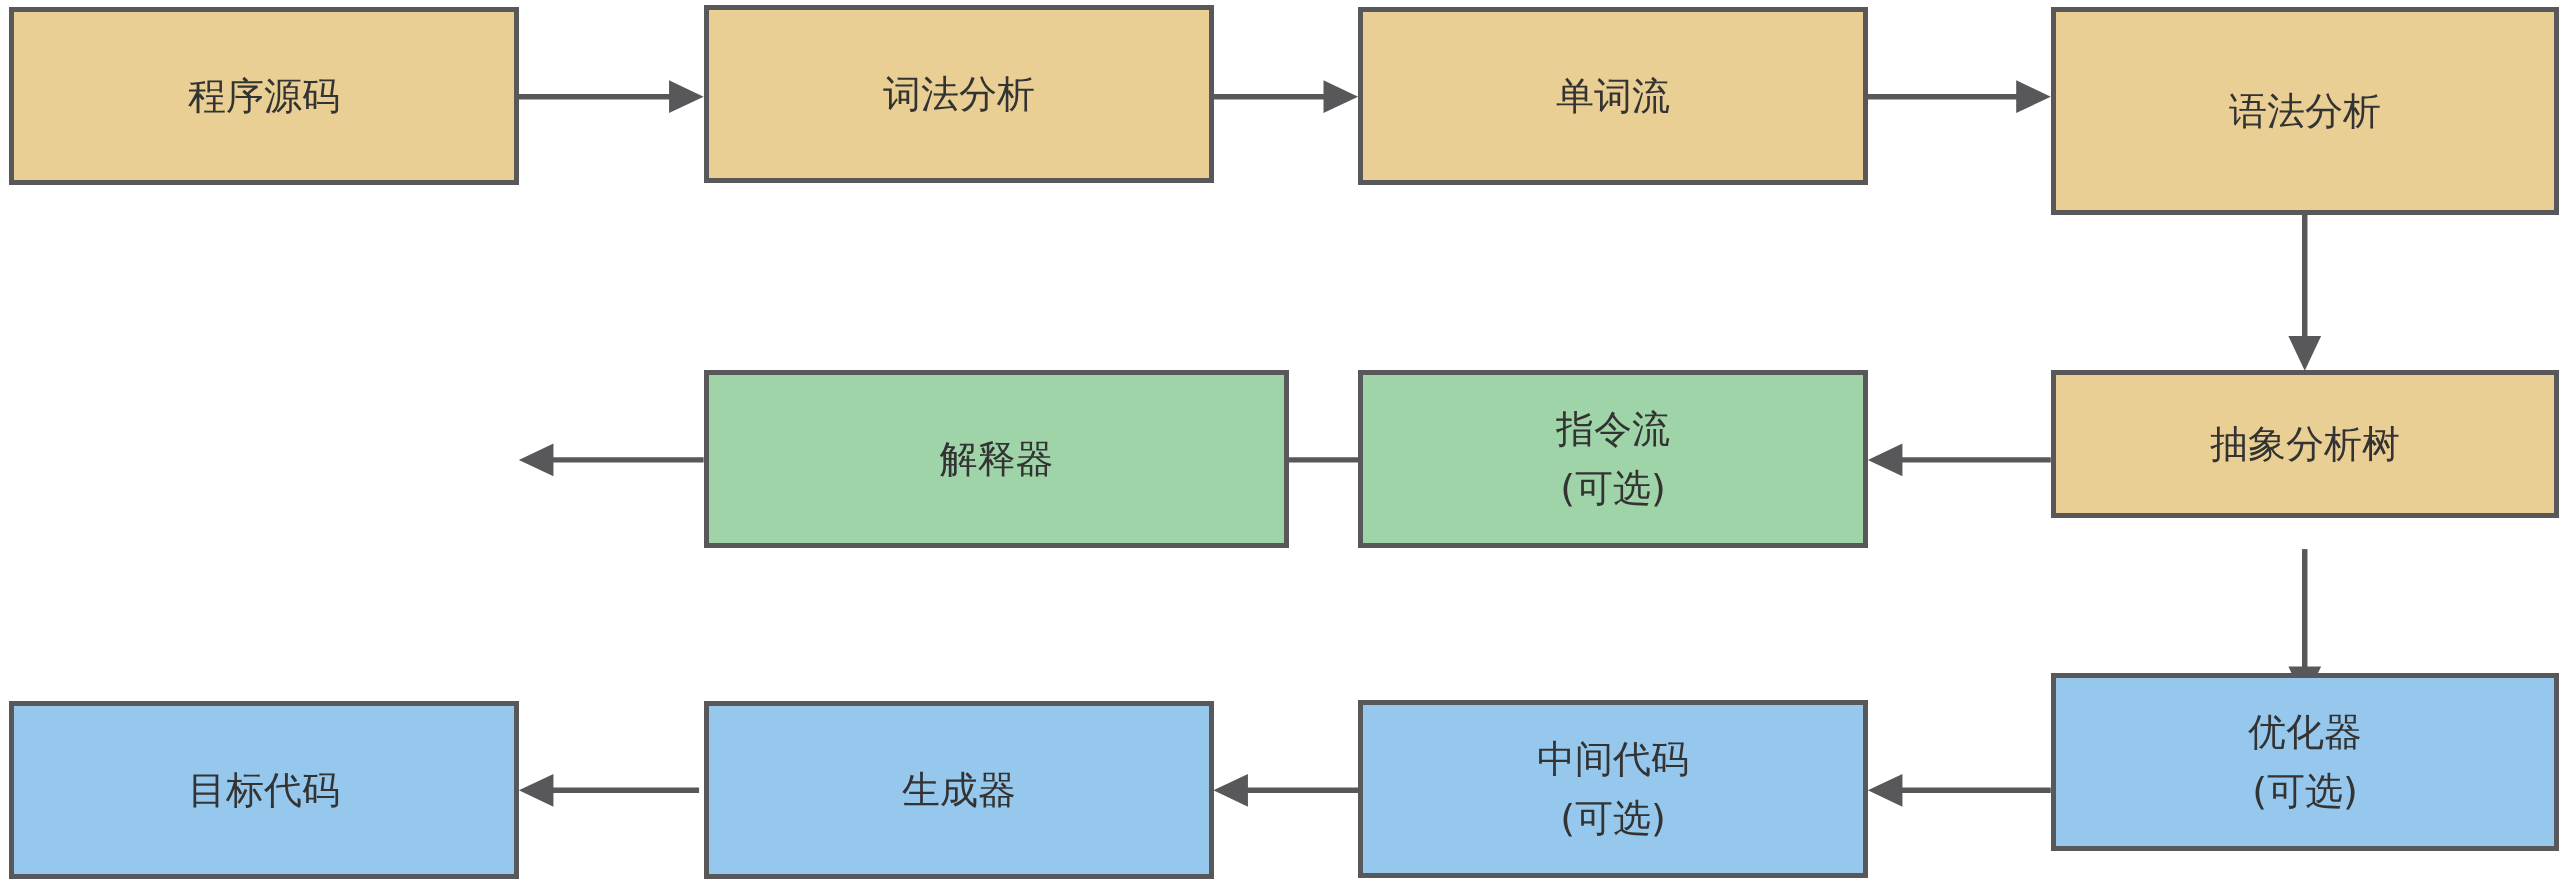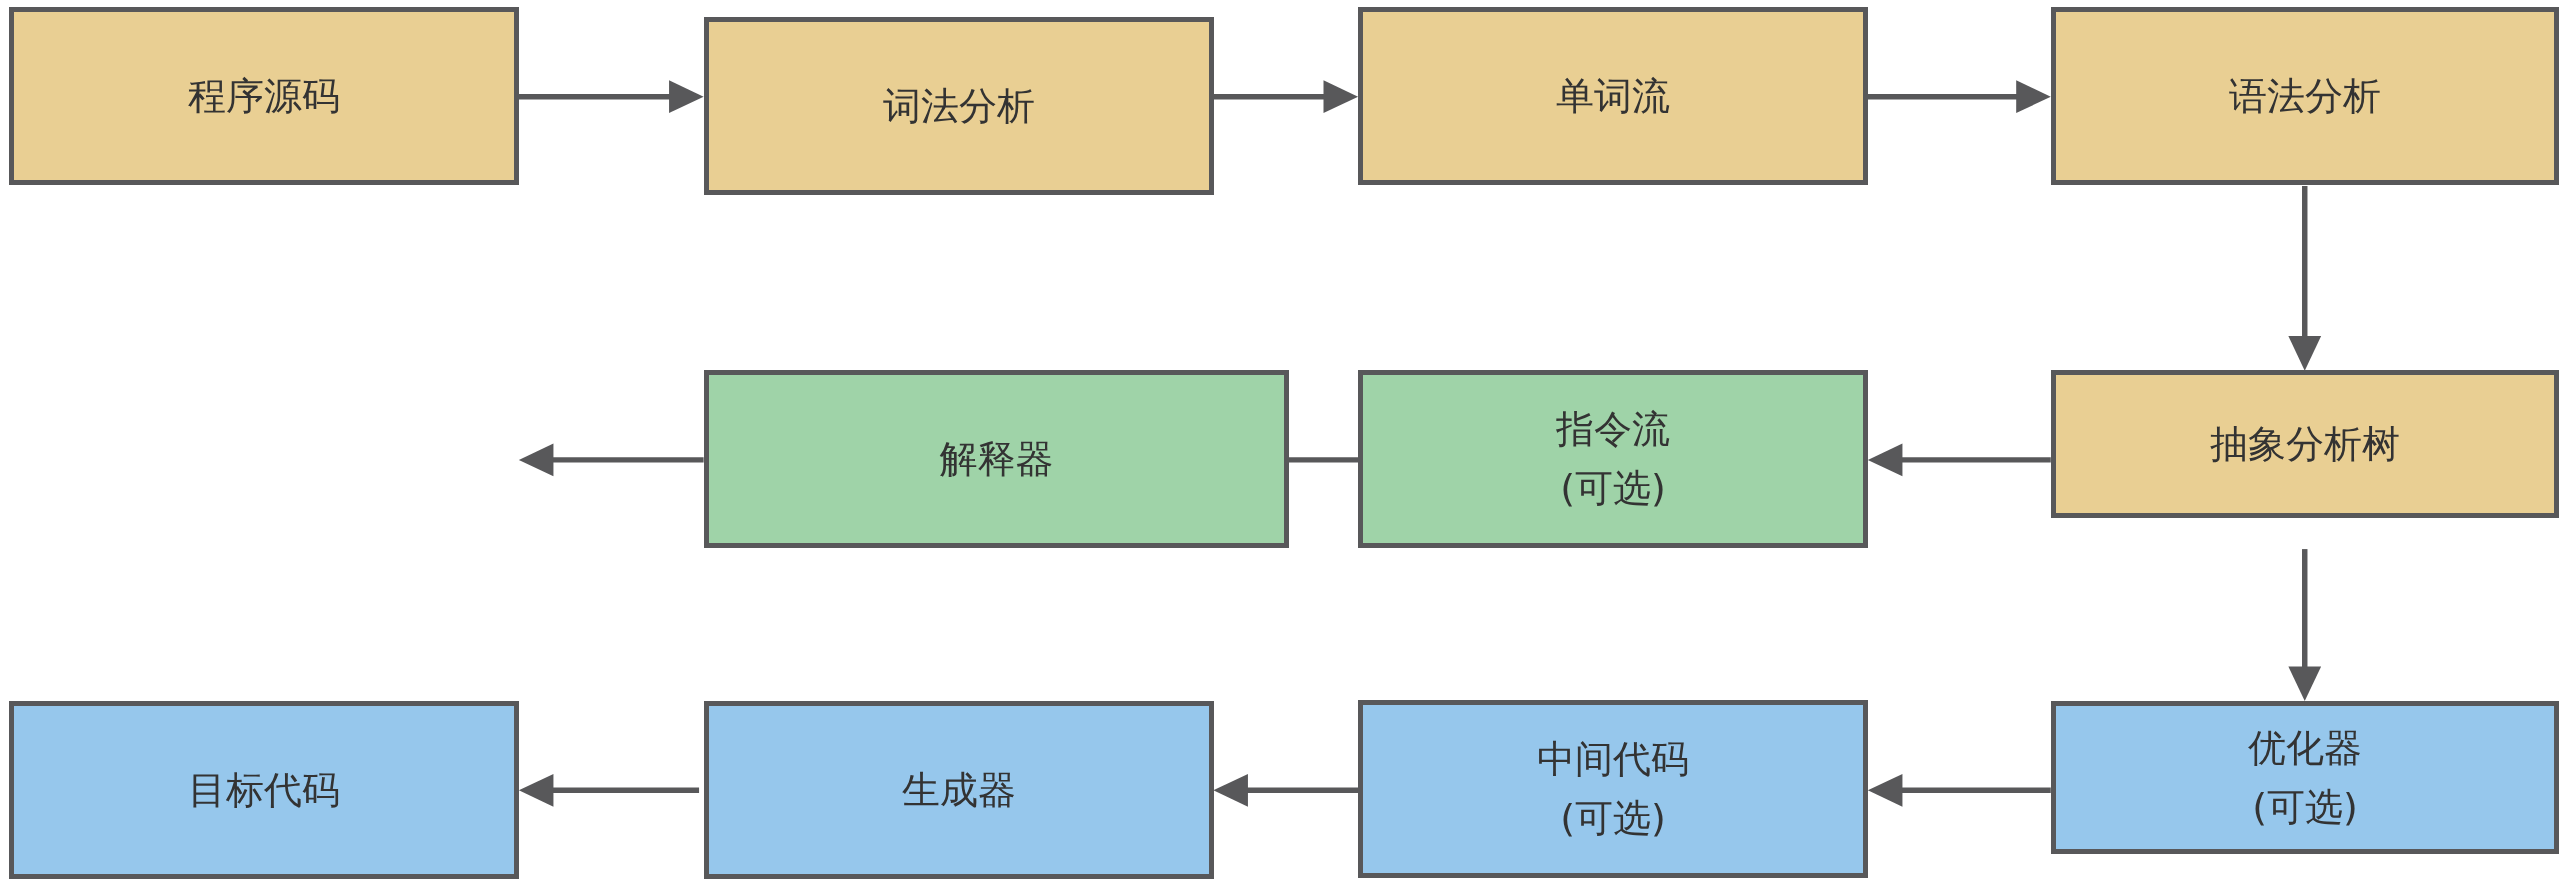--- a/index.html
+++ b/index.html
@@ -94,29 +94,29 @@
     <g>
       <line x1="768" y1="868" x2="602" y2="868"></line>
       <polygon class="head" points="570,868 608,850 608,886"></polygon>
     </g>
   </svg>
 
   <div class="node tan" style="left:9px; top:7.3px; width:510px; height:178px;">
     <span class="lbl">程序源码</span>
 
   </div>
-  <div class="node tan" style="left:704px; top:17px; width:510px; height:178px;">
+  <div class="node tan" style="left:704px; top:5px; width:510px; height:178px;">
     <span class="lbl">词法分析</span>
 
   </div>
   <div class="node tan" style="left:1358px; top:7.3px; width:510px; height:178px;">
     <span class="lbl">单词流</span>
 
   </div>
-  <div class="node tan" style="left:2051px; top:7.3px; width:508px; height:178px;">
+  <div class="node tan" style="left:2051px; top:7.3px; width:508px; height:208px;">
     <span class="lbl">语法分析</span>
 
   </div>
 
   <div class="node green" style="left:704px; top:370px; width:585px; height:178px;">
     <span class="lbl">解释器</span>
 
   </div>
   <div class="node green" style="left:1358px; top:370px; width:510px; height:178px;">
     <span class="lbl">指令流</span>
@@ -132,19 +132,19 @@
 
   </div>
   <div class="node blue" style="left:704px; top:701px; width:510px; height:178px;">
     <span class="lbl">生成器</span>
 
   </div>
   <div class="node blue" style="left:1358px; top:700px; width:510px; height:178px;">
     <span class="lbl">中间代码</span>
     <span class="sub">(可选)</span>
   </div>
-  <div class="node blue" style="left:2051px; top:701px; width:508px; height:153px;">
+  <div class="node blue" style="left:2051px; top:673px; width:508px; height:178px;">
     <span class="lbl">优化器</span>
     <span class="sub">(可选)</span>
   </div>
 
 </div>
 
 
 </body></html>

